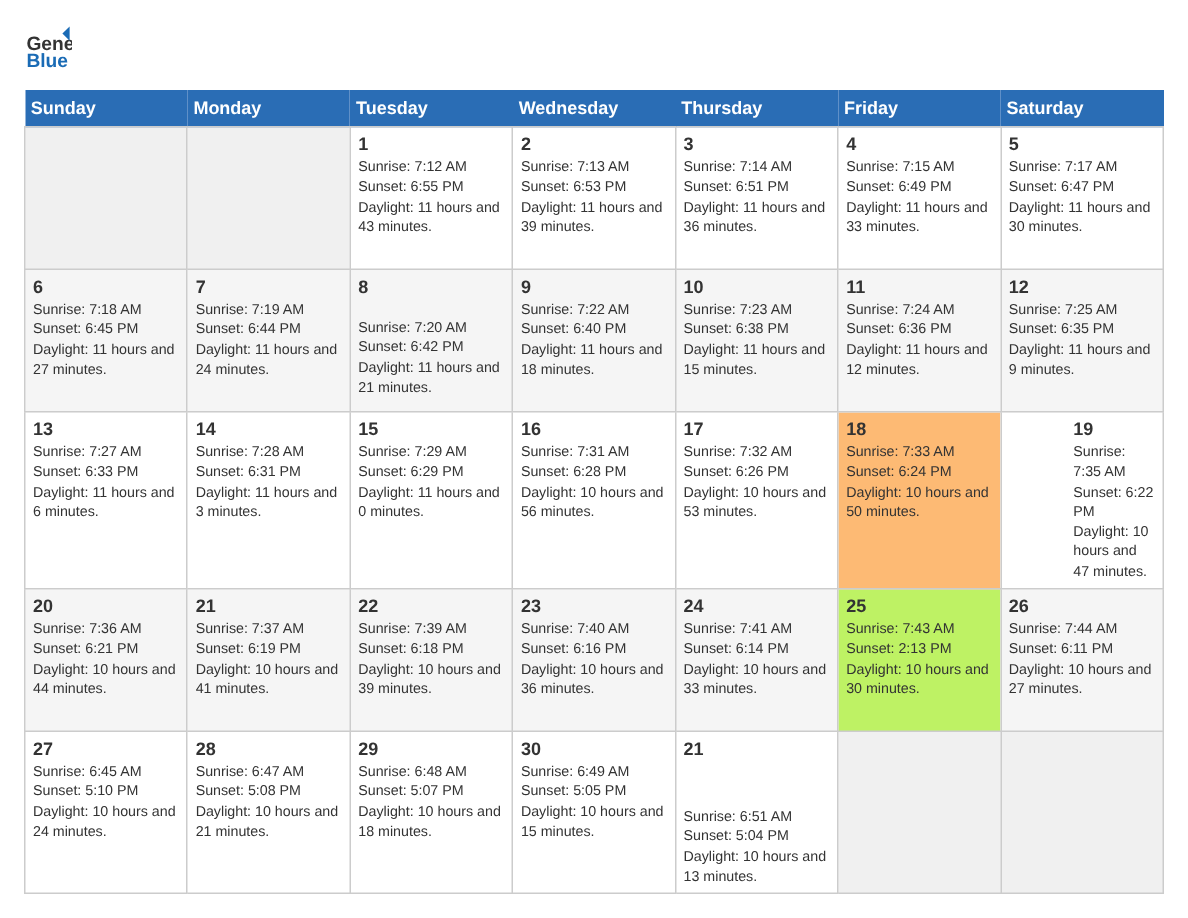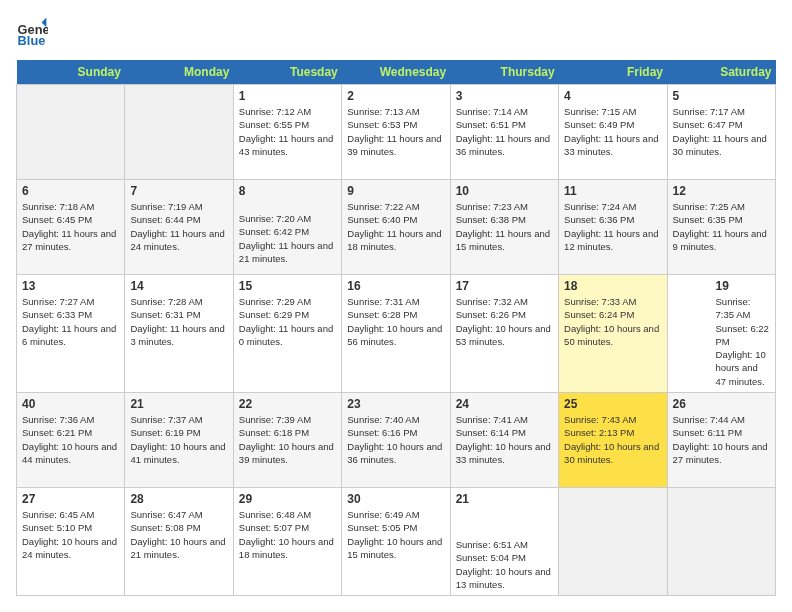--- a/index.html
+++ b/index.html
@@ -37,24 +37,24 @@
       font-size: 14px;
       color: #555;
     }
     table {
       width: 100%;
       border-collapse: collapse;
       table-layout: fixed;
     }
     th {
       background: #2a6db5;
-      color: #bef264;
+      color: #ffffff;
       font-size: 12px;
       padding: 5px 4px;
-      text-align: right;
+      text-align: left;
       font-weight: bold;
     }
     td {
       border: 1px solid #ccc;
       vertical-align: top;
       padding: 4px 5px;
       font-size: 10px;
       color: #333;
       min-height: 80px;
       height: 95px;
@@ -219,36 +219,36 @@
           <div class="day-info" style="white-space: pre-line;">Sunrise: 7:31 AM
 Sunset: 6:28 PM
 Daylight: 10 hours and 56 minutes.</div>
         </td>
         <td style="background: rgb(255, 255, 255);">
           <span class="day-num">17</span>
           <div class="day-info" style="white-space: pre-line;">Sunrise: 7:32 AM
 Sunset: 6:26 PM
 Daylight: 10 hours and 53 minutes.</div>
         </td>
-        <td style="background: #fef9c3;">
+        <td style="background: #fdba74;">
           <span class="day-num">18</span>
           <div class="day-info" style="white-space: pre-line;">Sunrise: 7:33 AM
 Sunset: 6:24 PM
 Daylight: 10 hours and 50 minutes.</div>
         </td>
         <td style="background: rgb(255, 255, 255); padding-left: 48px;">
           <span class="day-num">19</span>
           <div class="day-info" style="white-space: pre-line;">Sunrise: 7:35 AM
 Sunset: 6:22 PM
 Daylight: 10 hours and 47 minutes.</div>
         </td>
       </tr>
       <tr>
         <td style="background: rgb(245, 245, 245);">
-          <span class="day-num">40</span>
+          <span class="day-num">20</span>
           <div class="day-info" style="white-space: pre-line;">Sunrise: 7:36 AM
 Sunset: 6:21 PM
 Daylight: 10 hours and 44 minutes.</div>
         </td>
         <td style="background: rgb(245, 245, 245);">
           <span class="day-num">21</span>
           <div class="day-info" style="white-space: pre-line;">Sunrise: 7:37 AM
 Sunset: 6:19 PM
 Daylight: 10 hours and 41 minutes.</div>
         </td>
@@ -263,21 +263,21 @@
           <div class="day-info" style="white-space: pre-line;">Sunrise: 7:40 AM
 Sunset: 6:16 PM
 Daylight: 10 hours and 36 minutes.</div>
         </td>
         <td style="background: rgb(245, 245, 245);">
           <span class="day-num">24</span>
           <div class="day-info" style="white-space: pre-line;">Sunrise: 7:41 AM
 Sunset: 6:14 PM
 Daylight: 10 hours and 33 minutes.</div>
         </td>
-        <td style="background: #fde047;">
+        <td style="background: #bef264;">
           <span class="day-num">25</span>
           <div class="day-info" style="white-space: pre-line;">Sunrise: 7:43 AM
 Sunset: 2:13 PM
 Daylight: 10 hours and 30 minutes.</div>
         </td>
         <td style="background: rgb(245, 245, 245);">
           <span class="day-num">26</span>
           <div class="day-info" style="white-space: pre-line;">Sunrise: 7:44 AM
 Sunset: 6:11 PM
 Daylight: 10 hours and 27 minutes.</div>

